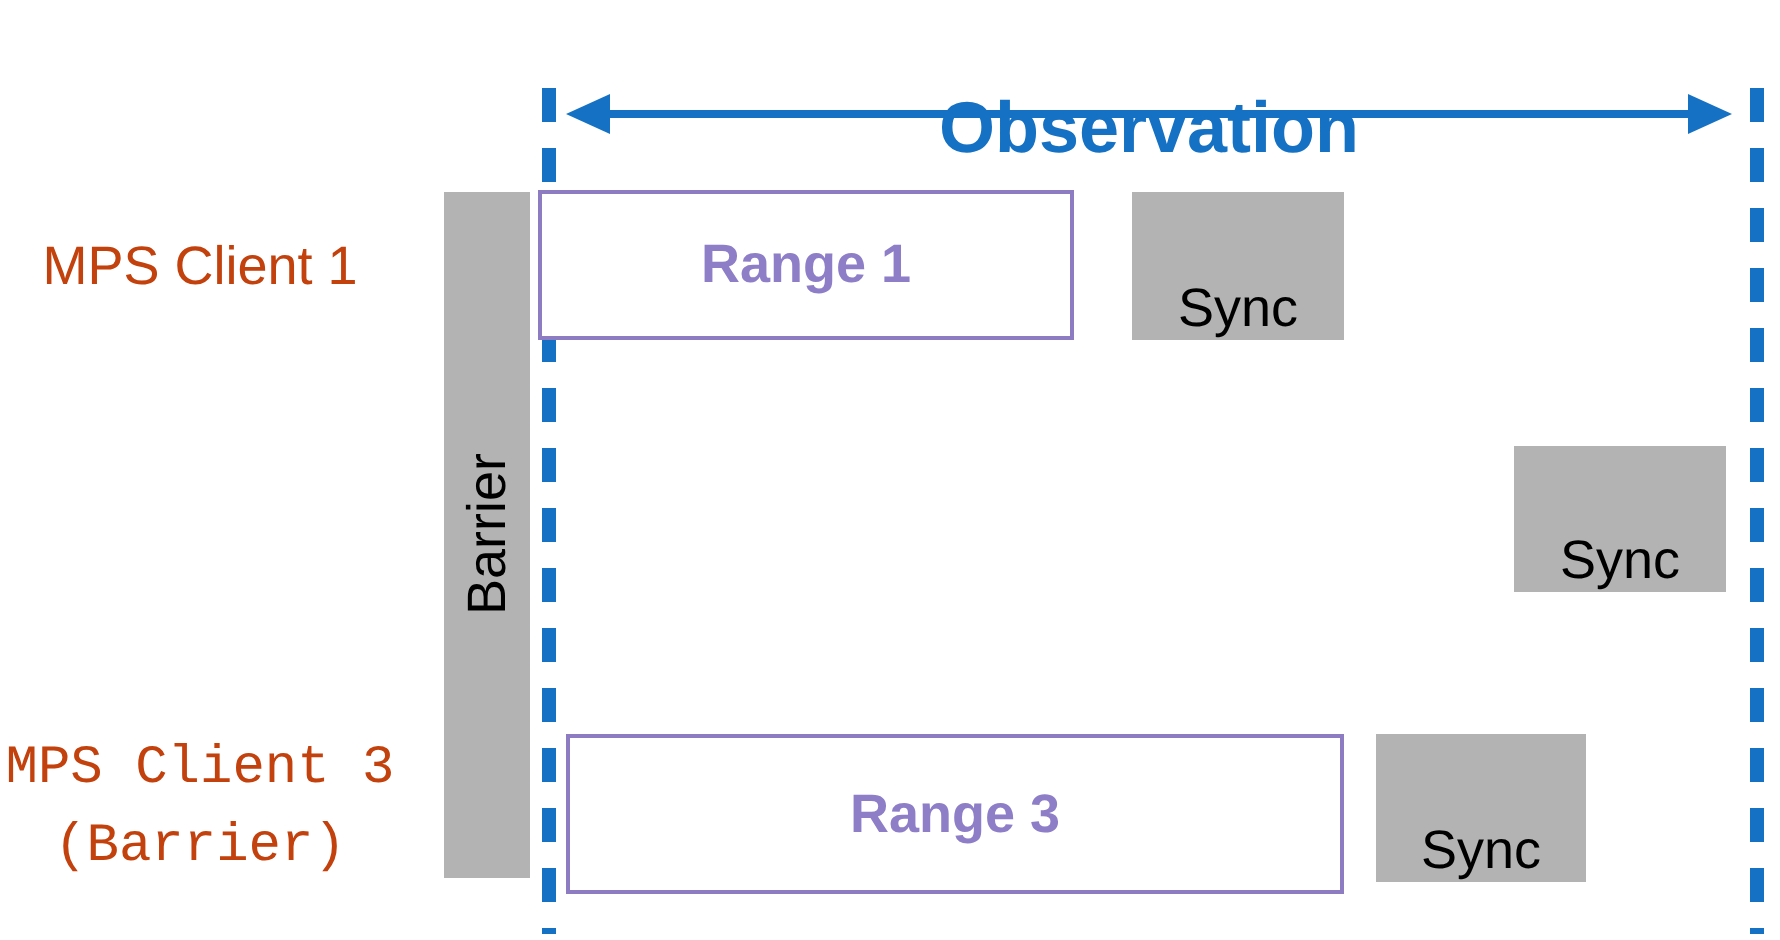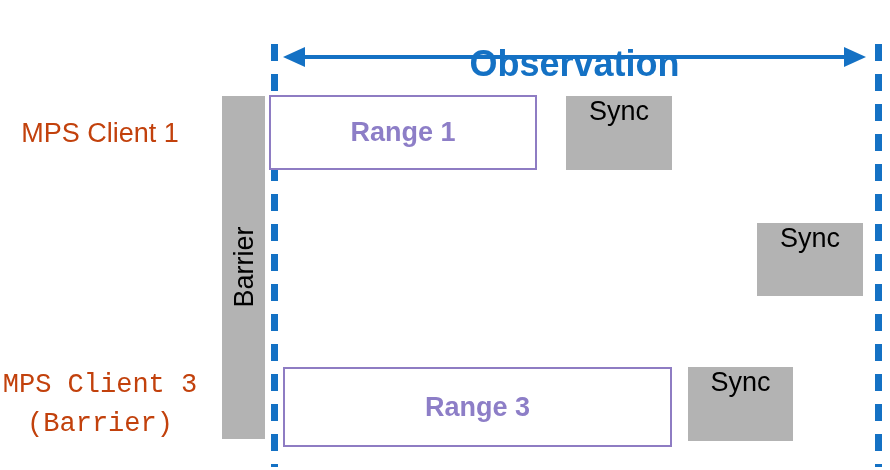--- a/index.html
+++ b/index.html
@@ -97,21 +97,21 @@
   }
   .range-box.r1 { left: 269px; top: 95px;  width: 268px; height: 75px; }
   .range-box.r2 { left: 282px; top: 222px; width: 461px; height: 76px; }
   .range-box.r3 { left: 283px; top: 367px; width: 389px; height: 80px; }
 
   
   .sync-box {
     position: absolute;
     background: #B3B3B3;
     display: flex;
-    align-items: flex-start;
+    align-items: flex-end;
     justify-content: center;
     font-size: 27px;
     color: #000000;
   }
   .sync-box.r1 { left: 566px; top: 96px;  width: 106px; height: 74px; }
   .sync-box.r2 { left: 757px; top: 223px; width: 106px; height: 73px; }
   .sync-box.r3 { left: 688px; top: 367px; width: 105px; height: 74px; }
 </style>
 </head>
 <body>

